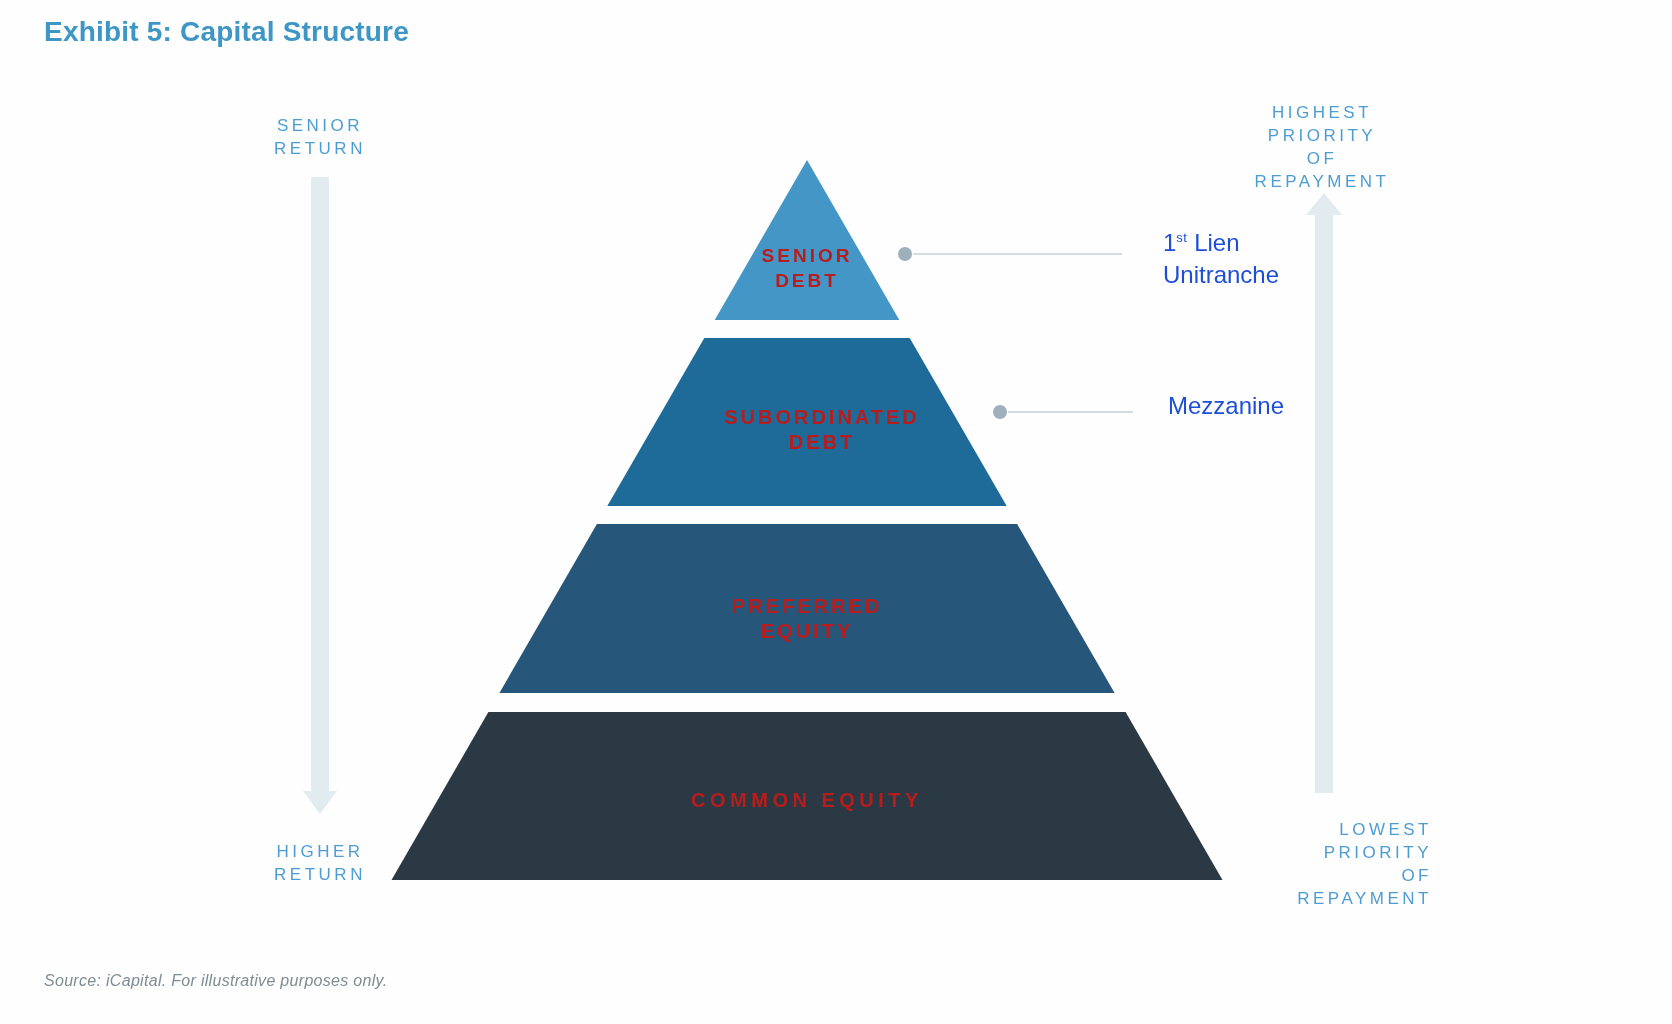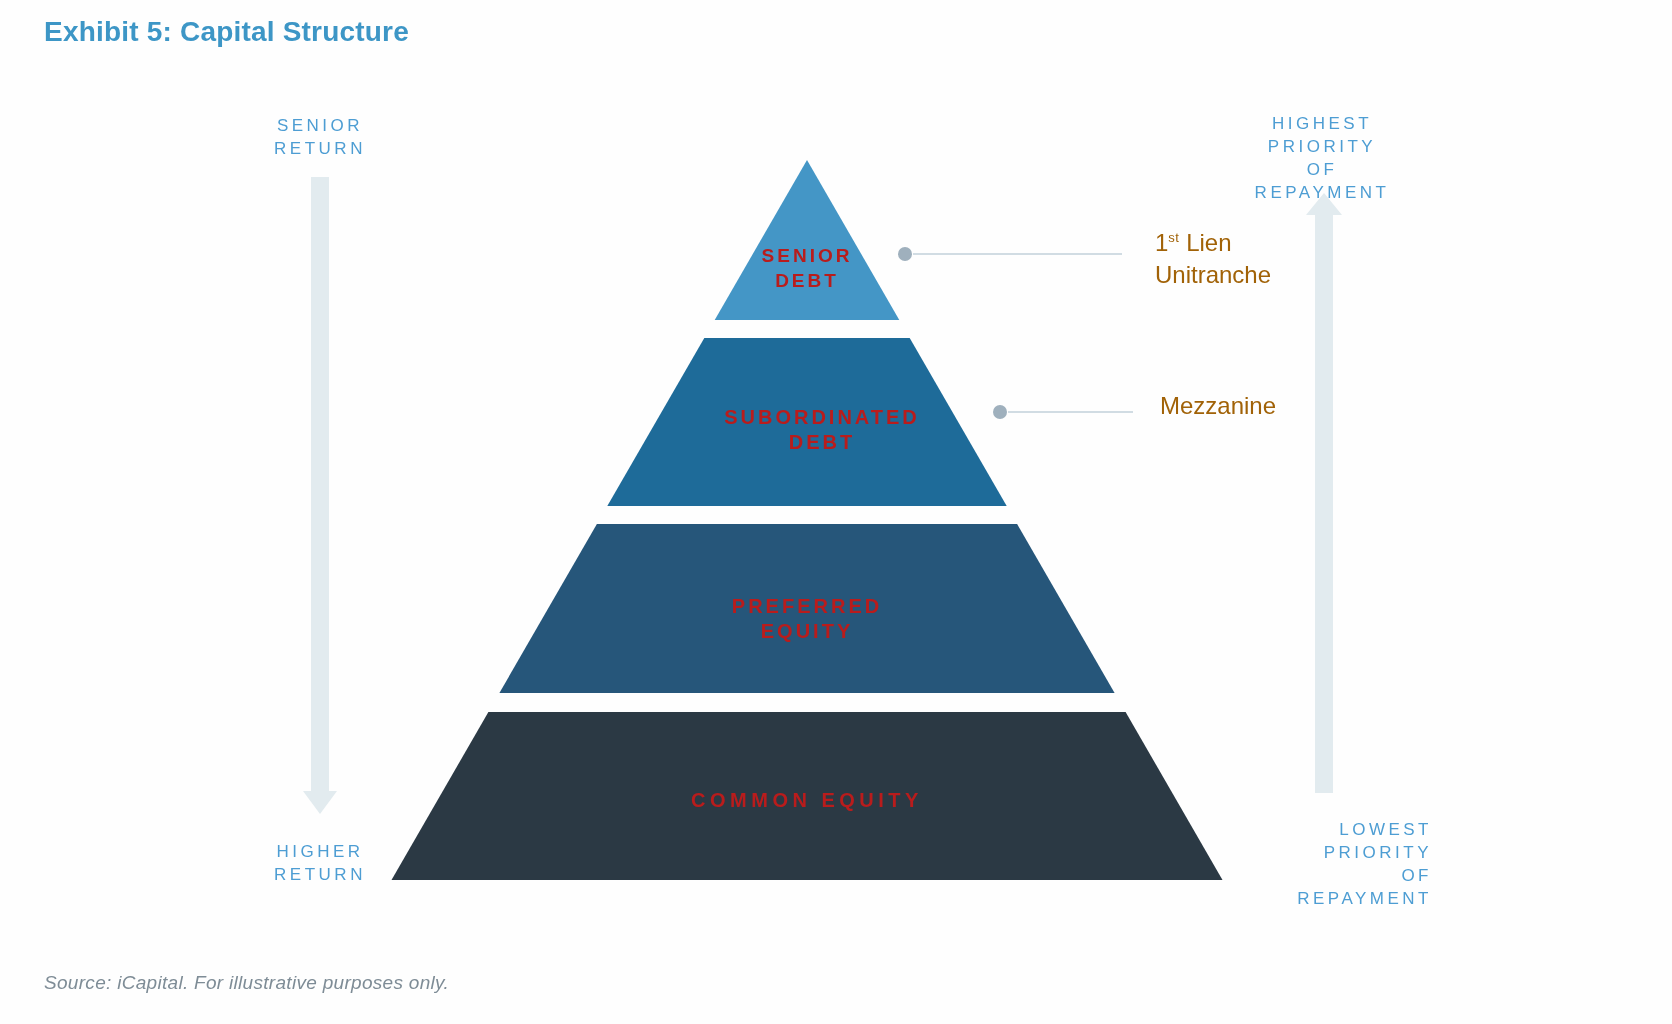--- a/index.html
+++ b/index.html
@@ -19,46 +19,46 @@
   }
 
   .axis-label {
     position: absolute; width: 220px; text-align: center;
     color: #4d9dd3; font-size: 17px; letter-spacing: 3.5px;
     line-height: 23px; font-weight: 400;
   }
   .axis-label span { display: block; }
   .axis-left-top    { left: 210px; top: 114px; }
   .axis-left-bottom { left: 210px; top: 840px; }
-  .axis-right-top    { left: 1212px; top: 101px; margin-top: 11px; }
+  .axis-right-top    { left: 1212px; top: 101px; }
   .axis-right-bottom { left: 1212px; top: 818px; text-align: right; }
 
   .tier-label {
     position: absolute; text-align: center;
     color: #b91c1c; font-weight: bold;
     font-size: 20px; letter-spacing: 3px; line-height: 25px;
   }
   .tier-label span { display: block; }
   .tier-label-1 { left: 657px; width: 300px; top: 243px; font-size: 19px; }
   .tier-label-2 { left: 672px; width: 300px; top: 405px; }
   .tier-label-3 { left: 657px; width: 300px; top: 594px; }
   .tier-label-4 { left: 607px; width: 400px; top: 788px; letter-spacing: 4.5px; }
 
   .annotation {
-    position: absolute; color: #a16207;
-    font-size: 24px; line-height: 32px; font-weight: 400;
+    position: absolute; color: #1d4ed8;
+    font-size: 24px; line-height: 32px; font-weight: 400; margin-left: 8px;
   }
   .annotation span.line { display: block; }
   .annotation sup { font-size: 13px; vertical-align: 9px; letter-spacing: 0.5px; }
   .annotation-first-lien { left: 1155px; top: 222px; }
   .annotation-mezzanine  { left: 1160px; top: 390px; }
 
   .source-note {
     position: absolute; left: 44px; top: 972px;
-    font-size: 19px; font-style: italic; color: #7e8c96;
+    font-size: 16px; font-style: italic; color: #7e8c96;
     letter-spacing: 0.3px;
   }
 </style>
 </head>
 <body>
 
 <div class="canvas">
 
   <h1 class="page-title">Exhibit 5: Capital Structure</h1>
 

